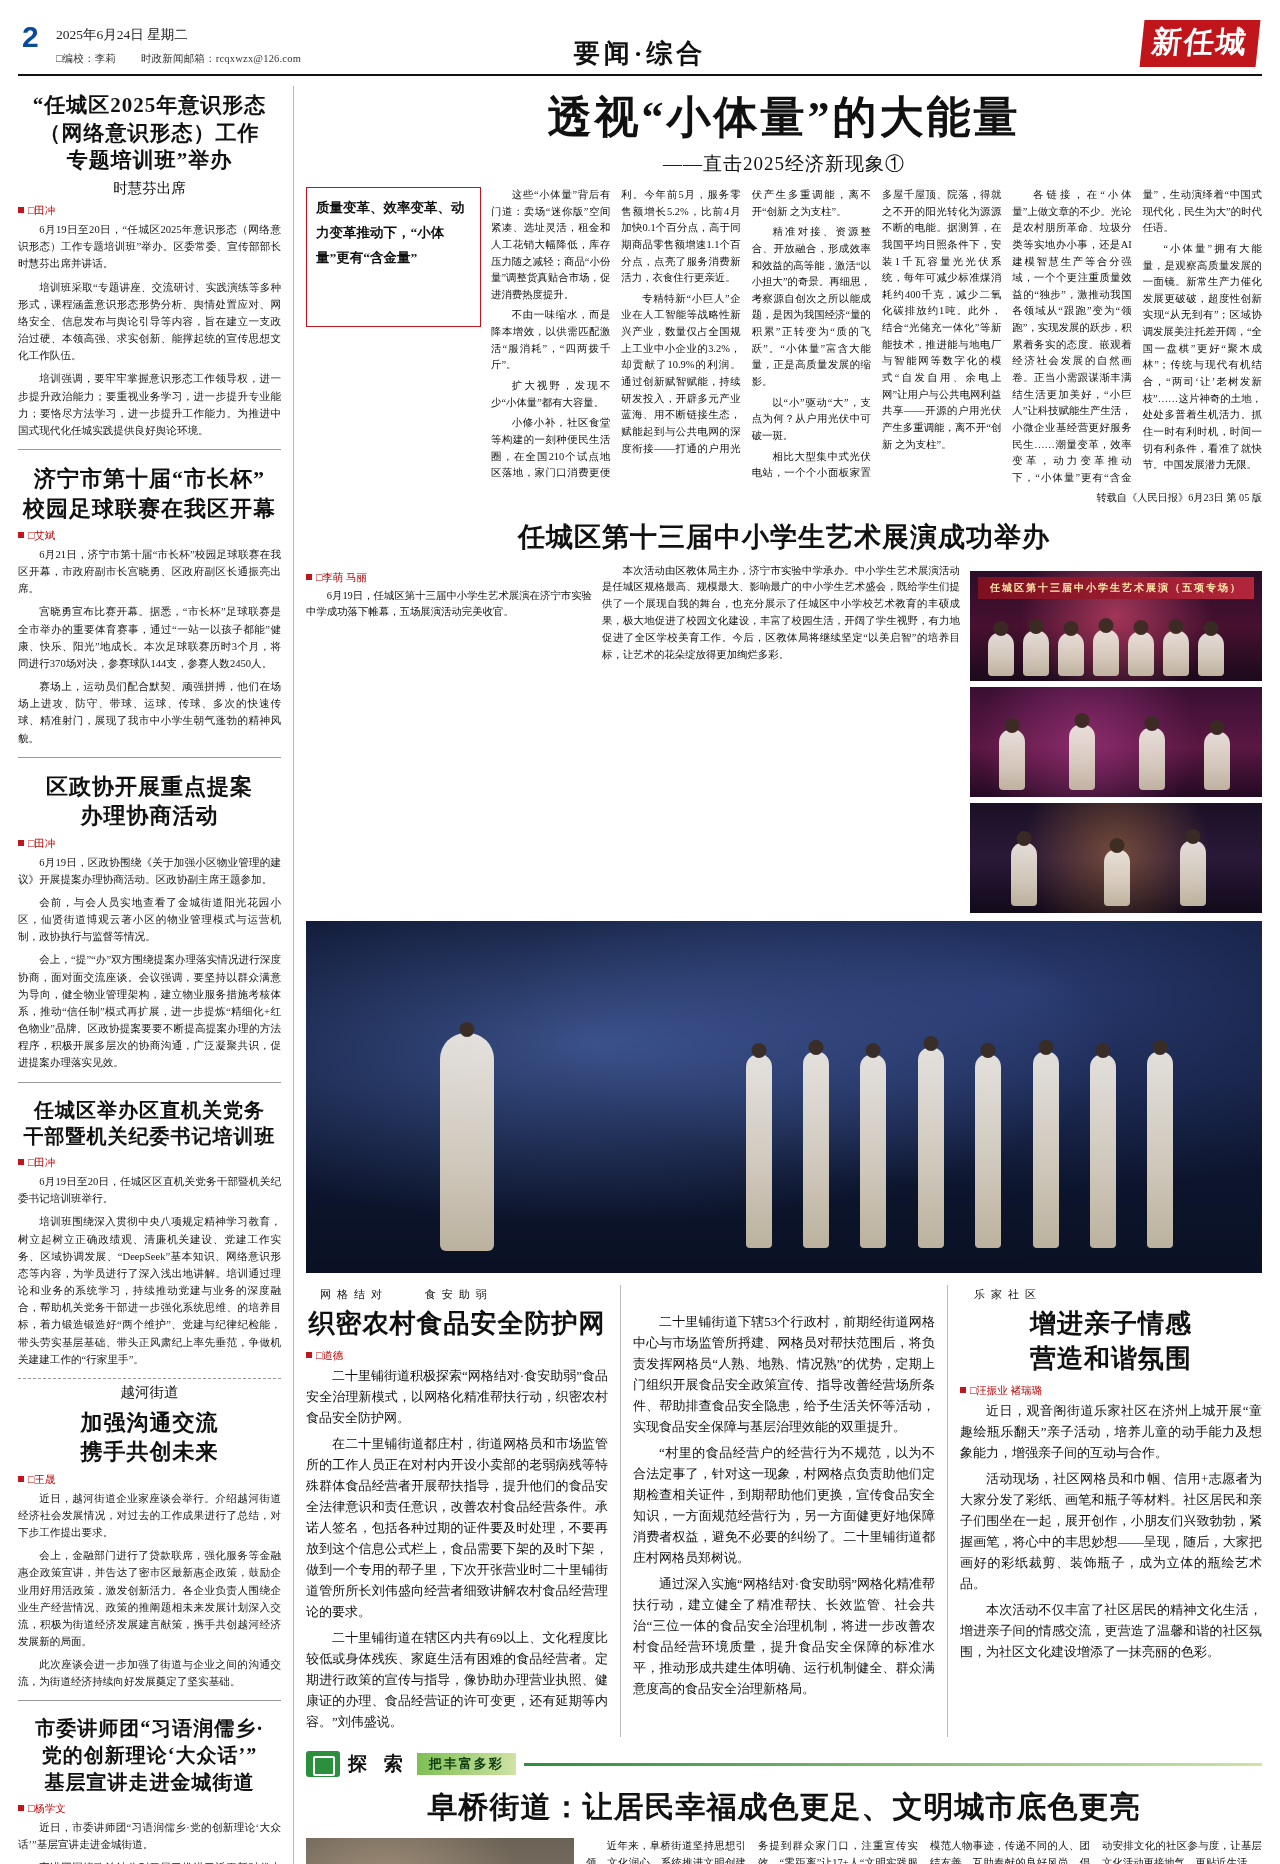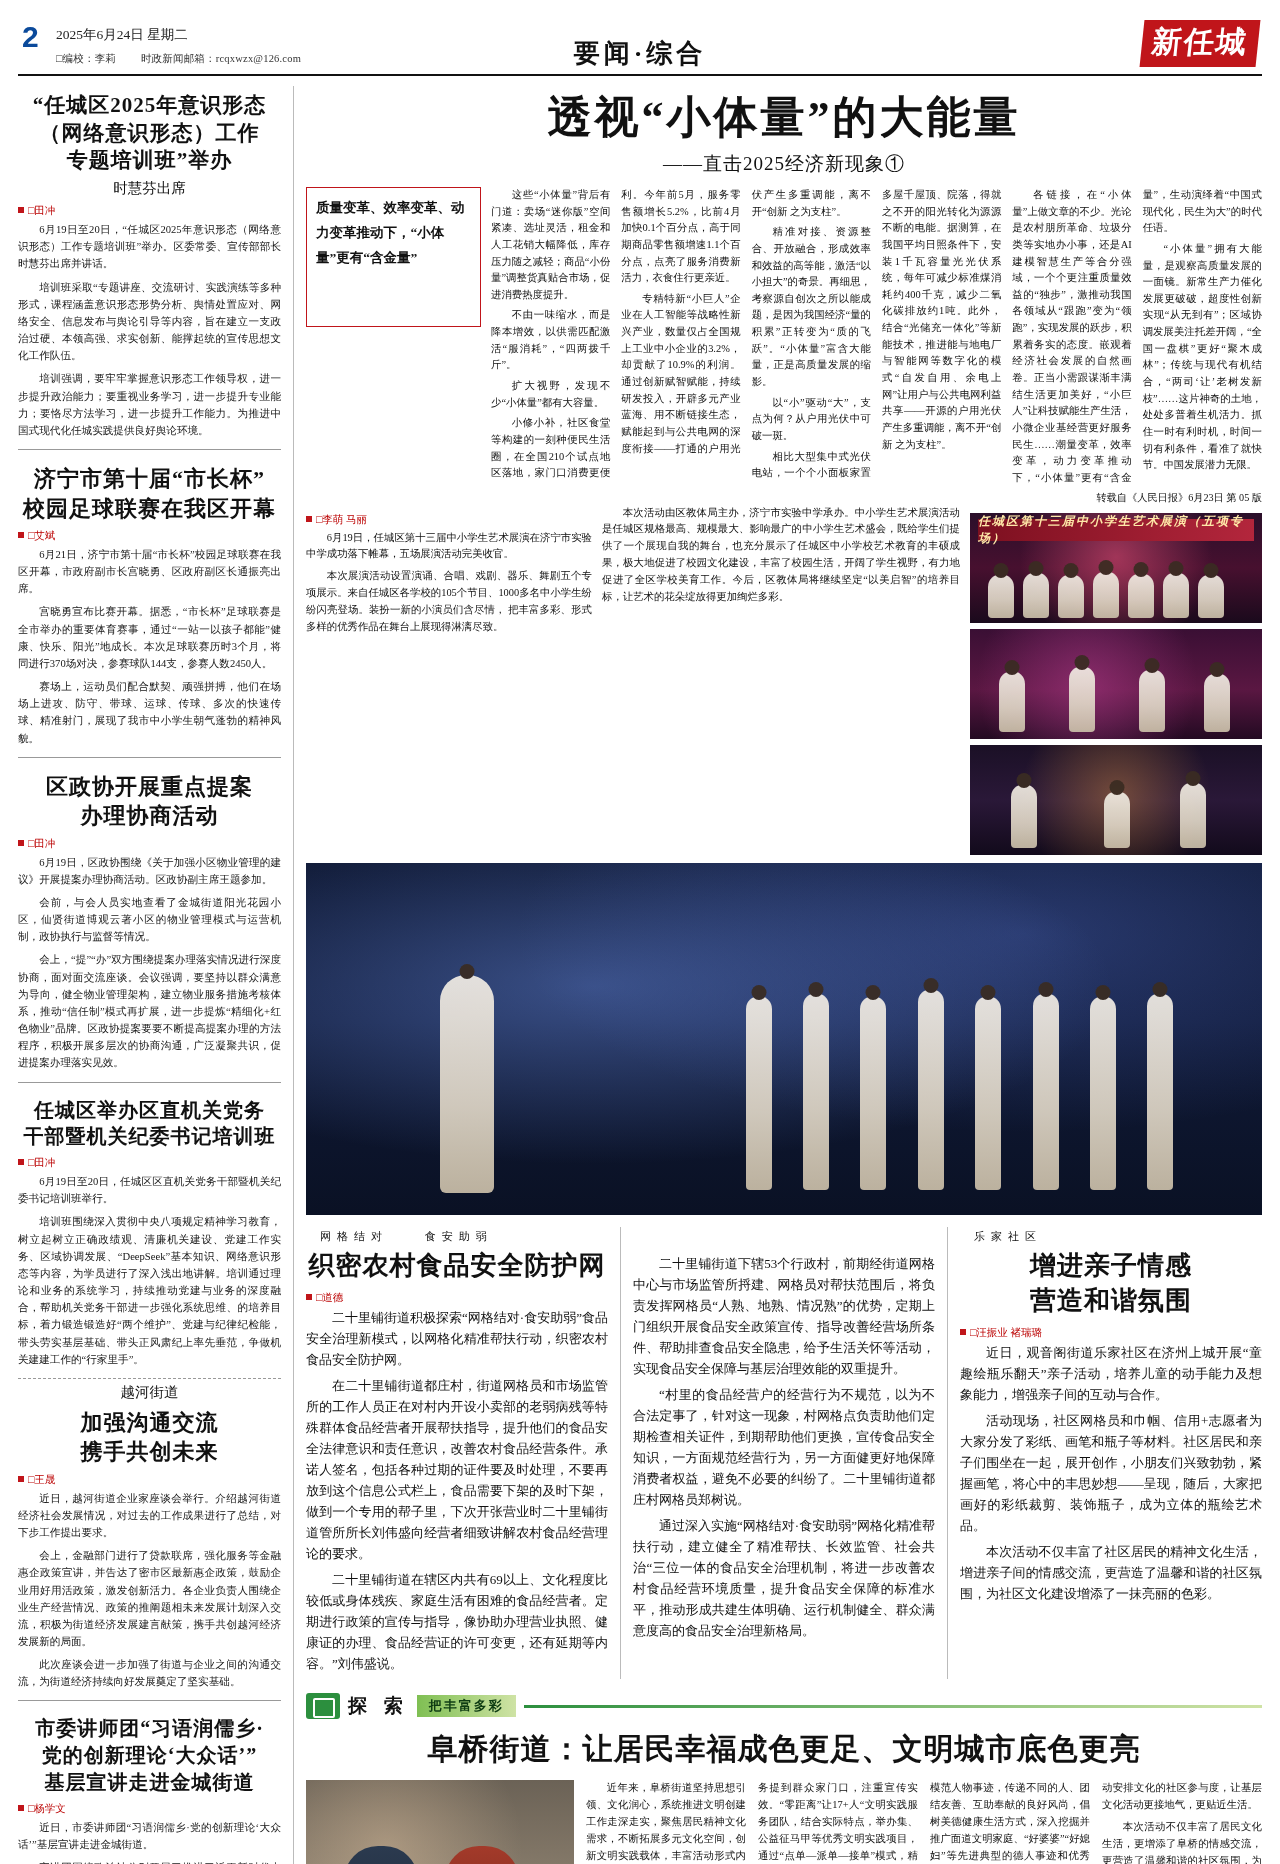--- a/index.html
+++ b/index.html
@@ -124,24 +124,23 @@
     background:linear-gradient(180deg,#f3eee6 0%, #dfd6c6 60%, #cbbfa9 100%);
     border-radius:13px 13px 4px 4px; opacity:.92;
   }
   .fig::before{
     content:""; position:absolute; top:-11px; left:50%; transform:translateX(-50%);
     width:15px; height:15px; border-radius:50%; background:#3a2c22;
   }
   .banner-ribbon {
     position:absolute; top:6px; left:8px; right:8px; height:22px;
     background:linear-gradient(90deg,#7d1020,#b3263c);
-    color:#ffe9a8; font-size:12px; font-weight:bold; letter-spacing:2px;
+    color:#ffe9a8; font-size:10px; font-weight:bold; letter-spacing:2px;
     display:flex; align-items:center; justify-content:center;
     font-family:"Liberation Sans", sans-serif;
-    font-style:italic;
   }
   .photo-col { width:292px; flex:0 0 292px; display:flex; flex-direction:column; gap:6px; margin-top:8px;}
 
   
   .lower { display:flex; gap:12px; margin-top:12px; }
   .lower .c { flex:1 1 0; }
   .lower .c.mid { border-left:1px solid #bbb; border-right:1px solid #bbb; padding:0 12px; }
   .kicker-small { text-align:left; font-size:11px; letter-spacing:6px; margin:2px 0 4px; }
   .kicker-small span { margin:0 14px; }
   .lower-head { text-align:center; font-weight:bold; font-size:26px; letter-spacing:1px; margin:2px 0 8px; }
@@ -297,26 +296,26 @@
               <p>相比大型集中式光伏电站，一个个小面板家置多屋千屋顶、院落，得就之不开的阳光转化为源源不断的电能。据测算，在我国平均日照条件下，安装1千瓦容量光光伏系统，每年可减少标准煤消耗约400千克，减少二氧化碳排放约1吨。此外，结合“光储充一体化”等新能技术，推进能与地电厂与智能网等数字化的模式“自发自用、余电上网”让用户与公共电网利益共享——开源的户用光伏产生多重调能，离不开“创新 之为支柱”。</p>
               <p>各链接，在“小体量”上做文章的不少。光论是农村朋所革命、垃圾分类等实地办小事，还是AI建模智慧生产等合分强域，一个个更注重质量效益的“独步”，激推动我国各领域从“跟跑”变为“领跑”，实现发展的跃步，积累着务实的态度。嵌观着经济社会发展的自然画卷。正当小需跟谋渐丰满结生活更加美好，“小巨人”让科技赋能生产生活，小微企业基经营更好服务民生……潮量变革，效率变革，动力变革推动下，“小体量”更有“含金量”，生动演绎着“中国式现代化，民生为大”的时代任语。</p>
               <p>“小体量”拥有大能量，是观察高质量发展的一面镜。新常生产力催化发展更破破，超度性创新实现“从无到有”；区域协调发展美注托差开阔，“全国一盘棋”更好“聚木成林”；传统与现代有机结合，“两司‘让’老树发新枝”……这片神奇的土地，处处多普着生机活力。抓住一时有利时机，时间一切有利条件，看准了就快节。中国发展潜力无限。</p>
             </div>
             <div class="credit">转载自《人民日报》6月23日 第 05 版</div>
           </div>
         </div>
       </div>
 
       <div>
+        <div class="sec-title">任城区第十三届中小学生艺术展演成功举办</div>
 
         <div class="art-row">
           <div class="art-text">
             <div class="byline"><span class="sq"></span><span>□李萌 马丽</span></div>
             <p>6月19日，任城区第十三届中小学生艺术展演在济宁市实验中学成功落下帷幕，五场展演活动完美收官。</p>
-            <p>本次展演活动设置演诵、合唱、戏剧、器乐、舞剧五个专项展示。来自任城区各学校的105个节目、1000多名中小学生纷纷闪亮登场。装扮一新的小演员们含尽情， 把丰富多彩、形式多样的优秀作品在舞台上展现得淋漓尽致。</p>
           </div>
           <div class="art-text2">
             <p>本次活动由区教体局主办，济宁市实验中学承办。中小学生艺术展演活动是任城区规格最高、规模最大、影响最广的中小学生艺术盛会，既给学生们提供了一个展现自我的舞台，也充分展示了任城区中小学校艺术教育的丰硕成果，极大地促进了校园文化建设，丰富了校园生活，开阔了学生视野，有力地促进了全区学校美育工作。今后，区教体局将继续坚定“以美启智”的培养目标，让艺术的花朵绽放得更加绚烂多彩。</p>
           </div>
           <div class="photo-col">
             <div class="photo photo-side stage-b">
               <div class="banner-ribbon">任城区第十三届中小学生艺术展演（五项专场）</div>
               <div class="figs">
                 <div class="fig" style="left:6%;height:40%;bottom:4%"></div>
                 <div class="fig" style="left:18%;height:42%;bottom:4%"></div>

